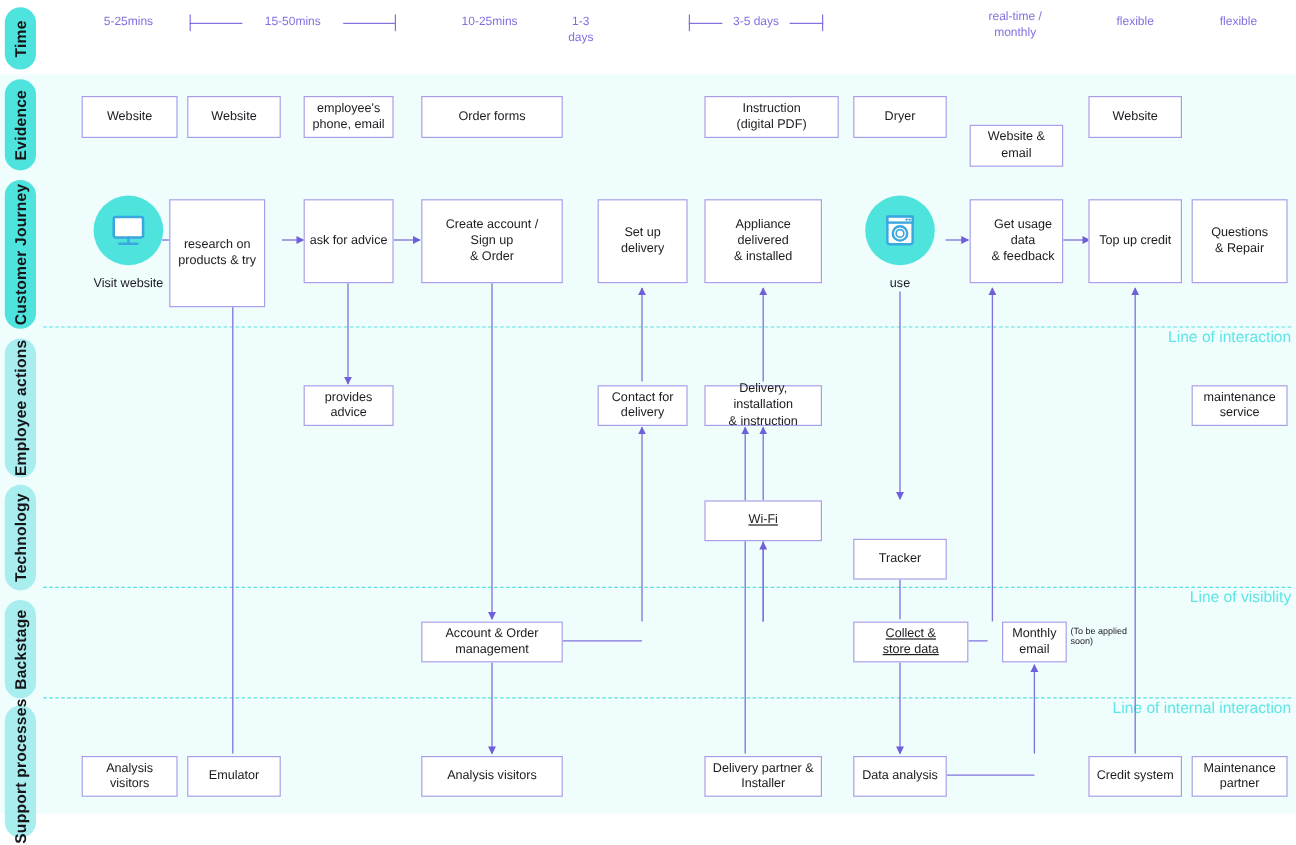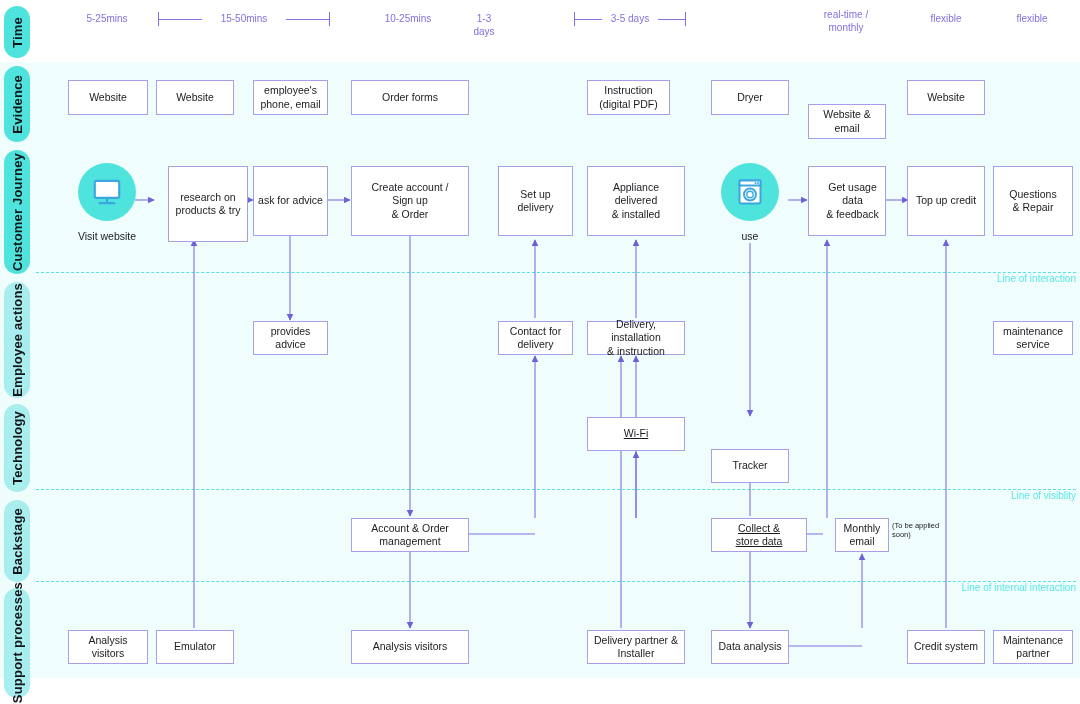--- a/index.html
+++ b/index.html
@@ -33,21 +33,21 @@
   }
 
   
   .sep{
     position:absolute;left:36px;width:1040px;height:0;
     border-top:1px dashed #5ae0e0;
   }
   .sep-label{
     position:absolute;
     color:#5ee6e6;
-    font-size:10px;
+    font-size:13px;
     text-align:right;
     white-space:nowrap;
   }
 
   
   .bx{
     position:absolute;
     box-sizing:border-box;
     border:1px solid #a7a0e8;
     background:#ffffff;
@@ -226,21 +226,21 @@
   <div class="tlabel" style="left:806px;top:8px;width:80px;">real-time /
 monthly</div>
   <div class="tlabel" style="left:908px;top:12px;width:76px;">flexible</div>
   <div class="tlabel" style="left:994px;top:12px;width:76px;">flexible</div>
 
   <div class="bx" style="left:68px;top:80px;width:80px;height:35px;">Website</div>
   <div class="bx" style="left:156px;top:80px;width:78px;height:35px;">Website</div>
   <div class="bx" style="left:253px;top:80px;width:75px;height:35px;">employee's
 phone, email</div>
   <div class="bx" style="left:351px;top:80px;width:118px;height:35px;">Order forms</div>
-  <div class="bx" style="left:587px;top:80px;width:83px;height:35px;">Instruction
+  <div class="bx" style="left:587px;top:80px;width:112px;height:35px;">Instruction
 (digital PDF)</div>
   <div class="bx" style="left:711px;top:80px;width:78px;height:35px;">Dryer</div>
   <div class="bx" style="left:808px;top:80px;width:78px;height:35px;margin-top:24px;">Website &amp;
 email</div>
   <div class="bx" style="left:907px;top:80px;width:78px;height:35px;">Website</div>
 
   <div class="iconbadge" style="left:78px;top:163px;width:58px;height:58px;">
     <svg width="34" height="34" viewBox="0 0 32 32">
       <rect x="4.5" y="5.5" width="23" height="16" rx="1.6" fill="#ffffff" stroke="#3aa7e0" stroke-width="2"></rect>
       <path d="M16 21.5 L16 25" stroke="#3aa7e0" stroke-width="2" stroke-linecap="round"></path>
@@ -254,21 +254,21 @@
       <rect x="5.5" y="4.5" width="21" height="23" rx="2" fill="#ffffff" stroke="#3aa7e0" stroke-width="2"></rect>
       <rect x="5.5" y="4.5" width="21" height="5" fill="#ffffff" stroke="#3aa7e0" stroke-width="2"></rect>
       <circle cx="16" cy="18.5" r="6" fill="#ffffff" stroke="#3aa7e0" stroke-width="2"></circle>
       <circle cx="16" cy="18.5" r="3.2" fill="none" stroke="#3aa7e0" stroke-width="1.4"></circle>
       <circle cx="21.5" cy="7" r="1" fill="#3aa7e0"></circle>
       <circle cx="24" cy="7" r="1" fill="#3aa7e0"></circle>
     </svg>
   </div>
   <div class="iconcap" style="left:705px;top:230px;width:90px;">use</div>
 
-  <div class="bx" style="left:168px;top:166px;width:80px;height:76px;">research on
+  <div class="bx" style="left:141px;top:166px;width:80px;height:90px;">research on
 products &amp; try</div>
   <div class="bx" style="left:253px;top:166px;width:75px;height:70px;">ask for advice</div>
   <div class="bx" style="left:351px;top:166px;width:118px;height:70px;">Create account /
 Sign up
 &amp; Order</div>
   <div class="bx" style="left:498px;top:166px;width:75px;height:70px;">Set up
 delivery</div>
   <div class="bx" style="left:587px;top:166px;width:98px;height:70px;">Appliance
 delivered
 &amp; installed</div>

